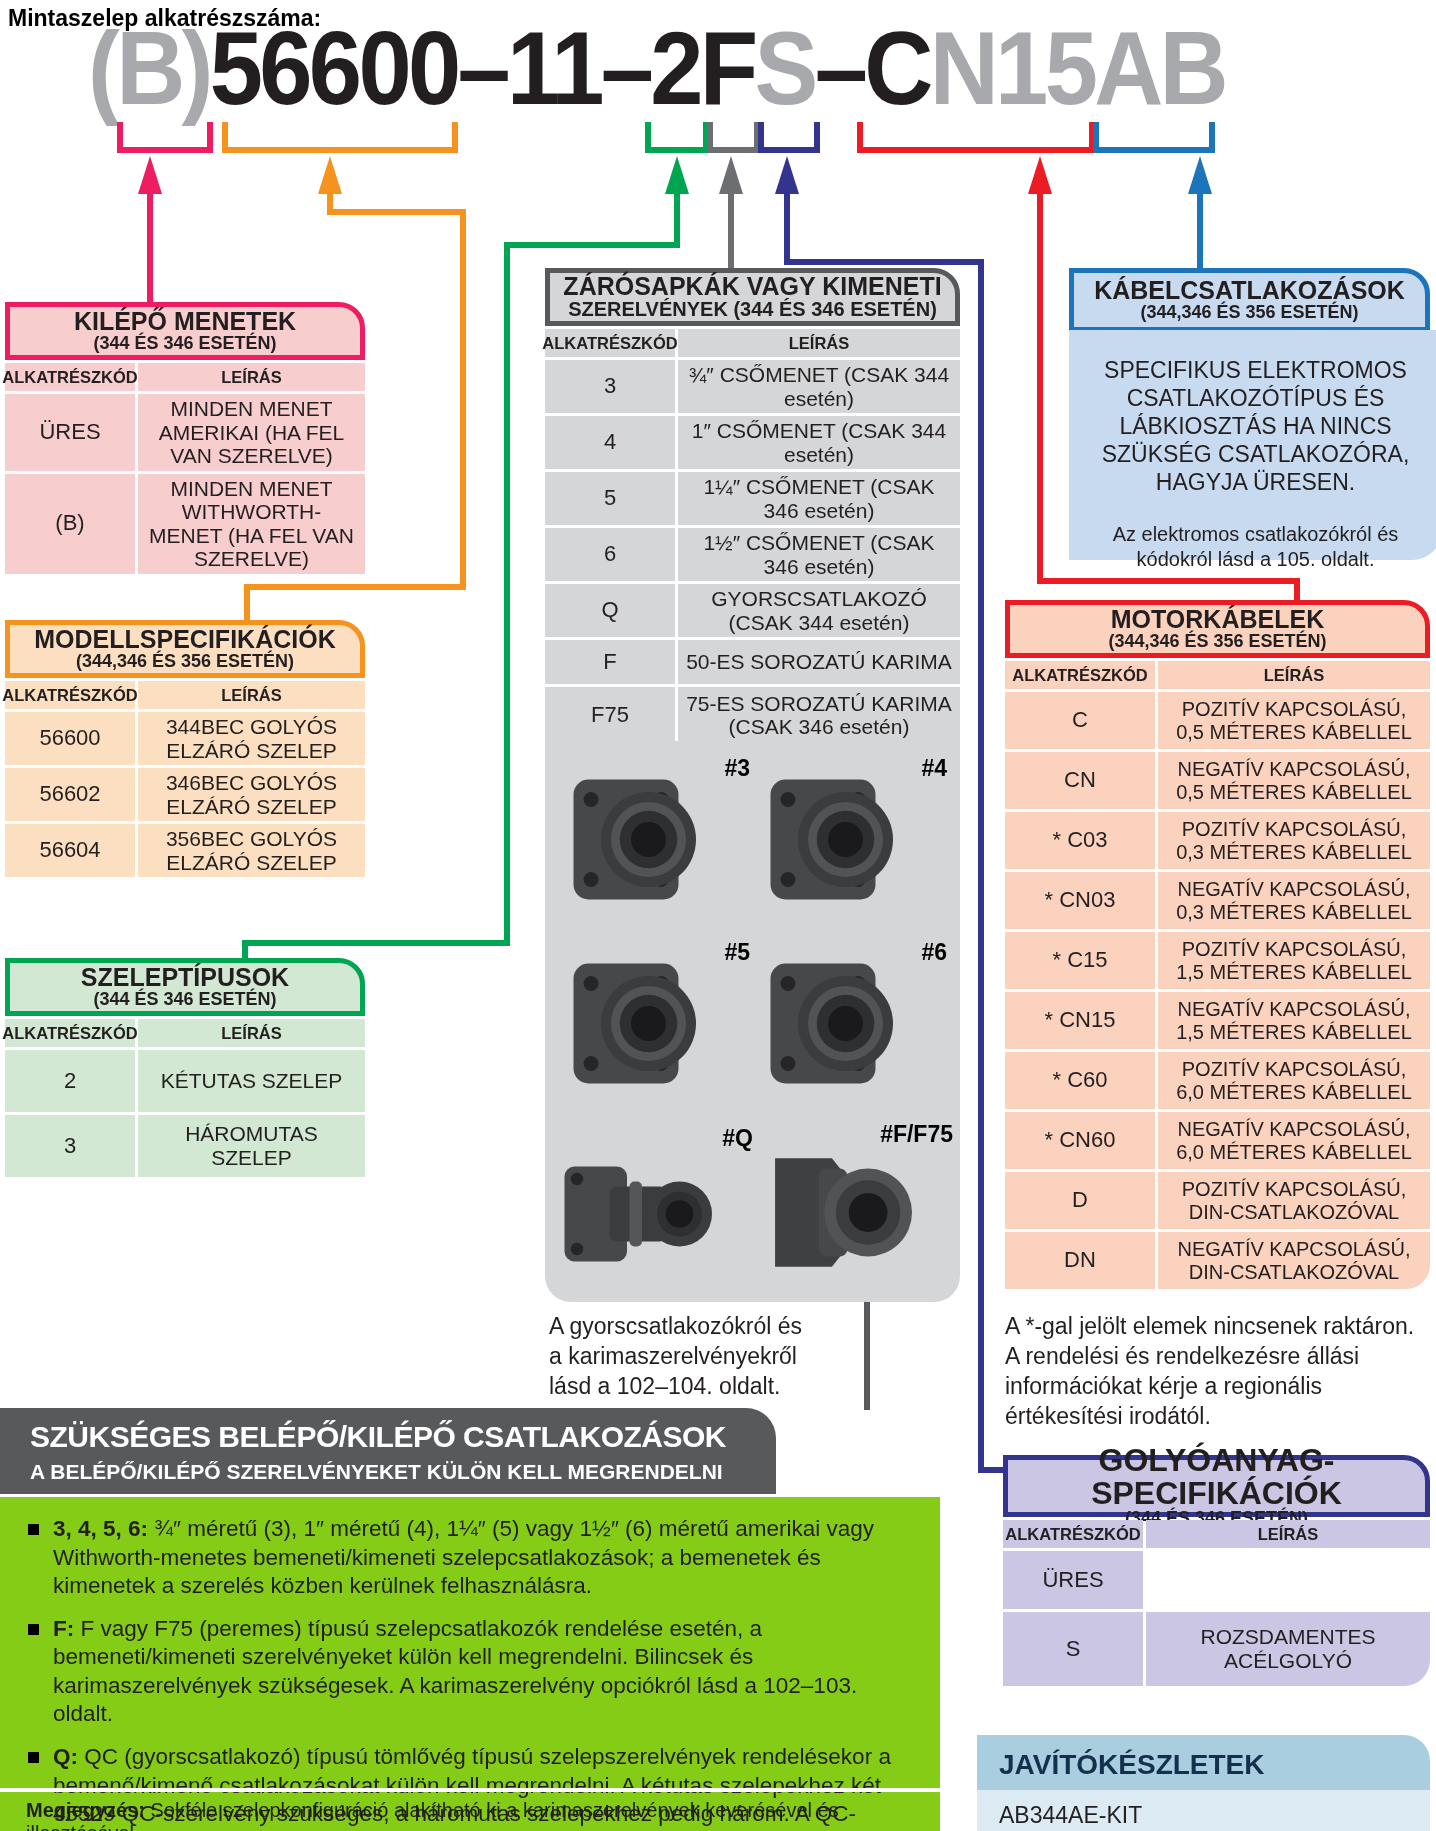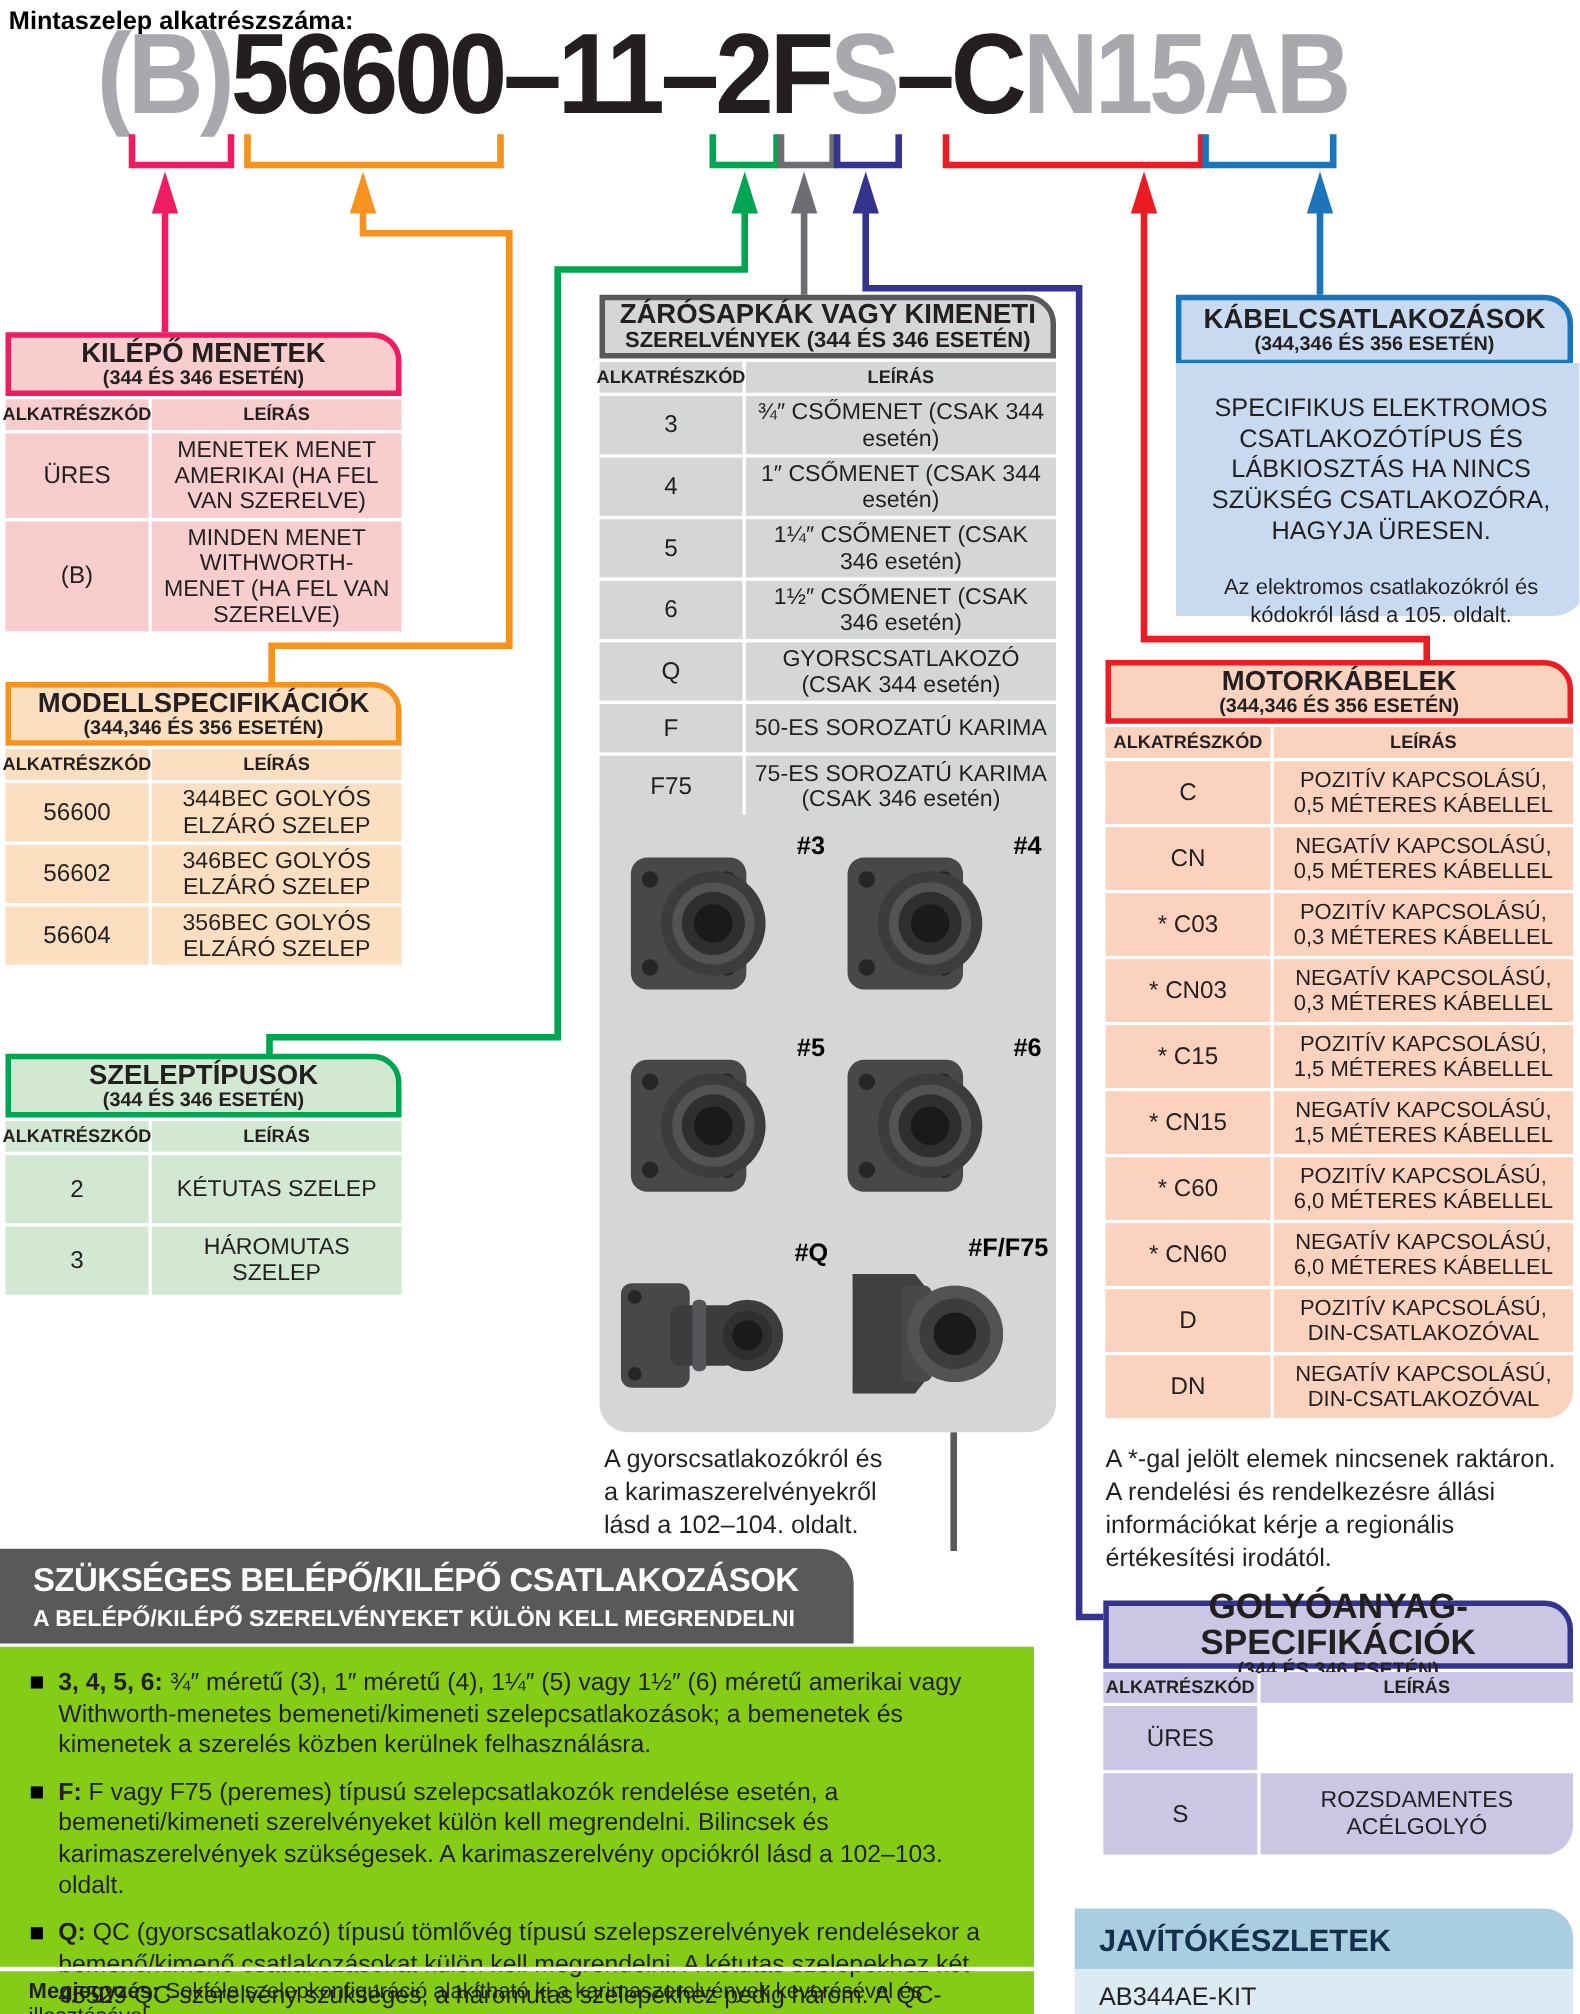--- a/index.html
+++ b/index.html
@@ -159,21 +159,21 @@
       <div class="t1">KILÉPŐ MENETEK</div>
       <div class="t2">(344 ÉS 346 ESETÉN)</div>
     </div>
     <div class="colhead">
       <div>ALKATRÉSZKÓD</div>
       <div>LEÍRÁS</div>
     </div>
     <div class="rows">
         <div class="trow">
           <div class="cell c1">ÜRES</div>
-          <div class="cell c2">MENETEK MENET AMERIKAI (HA FEL VAN SZERELVE)</div>
+          <div class="cell c2">MINDEN MENET AMERIKAI (HA FEL VAN SZERELVE)</div>
         </div>
         <div class="trow">
           <div class="cell c1">(B)</div>
           <div class="cell c2">MINDEN MENET WITHWORTH-MENET (HA FEL VAN SZERELVE)</div>
         </div>
       </div>
   </div>
 
   <div class="ptable tb-modell" style="left:5px;top:620px;width:360px;--bg:#fcdfc0;--c1w:130px;">
     <div class="ptitle" style="border-color:#f6921e;">

